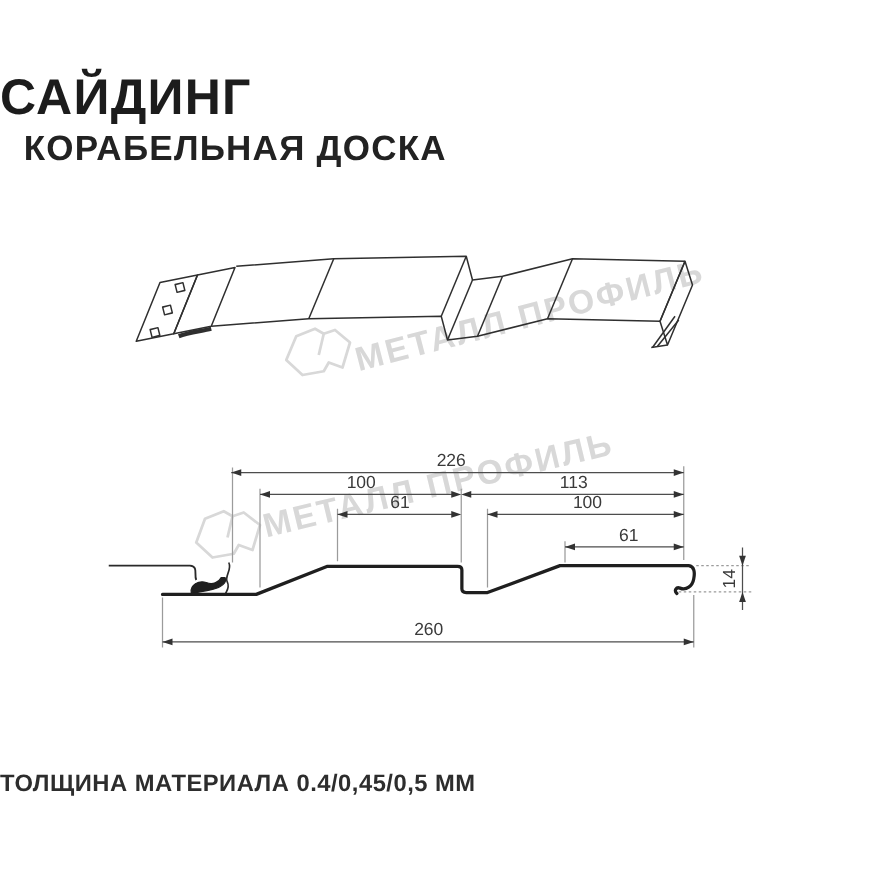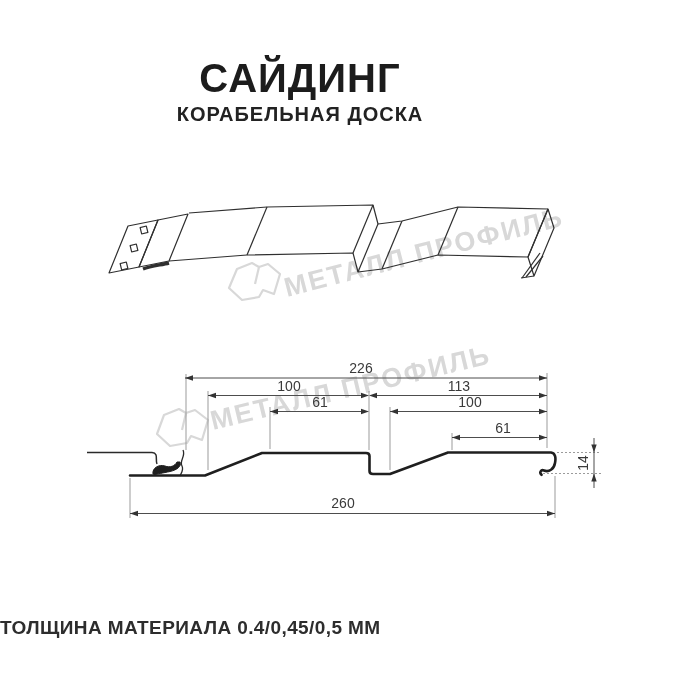--- a/index.html
+++ b/index.html
@@ -1,20 +1,20 @@
 <!DOCTYPE html>
 <html><head>
 <meta charset="utf-8">
 <style>
   html,body{margin:0;padding:0;background:#fff;}
   #page{position:relative;width:700px;height:700px;background:#ffffff;overflow:hidden;
         font-family:"Liberation Sans", sans-serif;}
-  .hdr{position:absolute;left:0;width:600px;text-align:center;color:#1c1c1c;}
+  .hdr{position:absolute;left:0;width:600px;color:#1c1c1c;}
   #title{top:56px;font-size:40px;font-weight:800;letter-spacing:1px;}
-  #subtitle{top:103px;font-size:20px;font-weight:700;letter-spacing:1px;color:#222;}
+  #subtitle{top:103px;font-size:28px;font-weight:700;letter-spacing:1px;color:#222;padding-left:19px;}
   #code{top:127px;font-size:15px;font-weight:700;letter-spacing:.5px;color:#222;}
   #footer{position:absolute;top:617px;left:0;width:700px;text-align:left;
           font-size:19px;font-weight:700;letter-spacing:.4px;color:#2d2d2d;}
   svg{position:absolute;top:0;left:0;}
   .wm-text{font-size:27px;font-weight:800;fill:#d8d8d8;letter-spacing:2px;}
   .dim-label{font-size:14px;fill:#3a3a3a;}
   .profile{stroke:#1f1f1f;stroke-width:2.6;fill:none;stroke-linejoin:round;stroke-linecap:round;}
   .thinpanel{stroke:#2a2a2a;stroke-width:1.5;fill:none;}
   .sketch{stroke:#2f2f2f;stroke-width:1.2;fill:none;stroke-linejoin:round;}
   .dimline{stroke:#4d4d4d;stroke-width:1;fill:none;}

